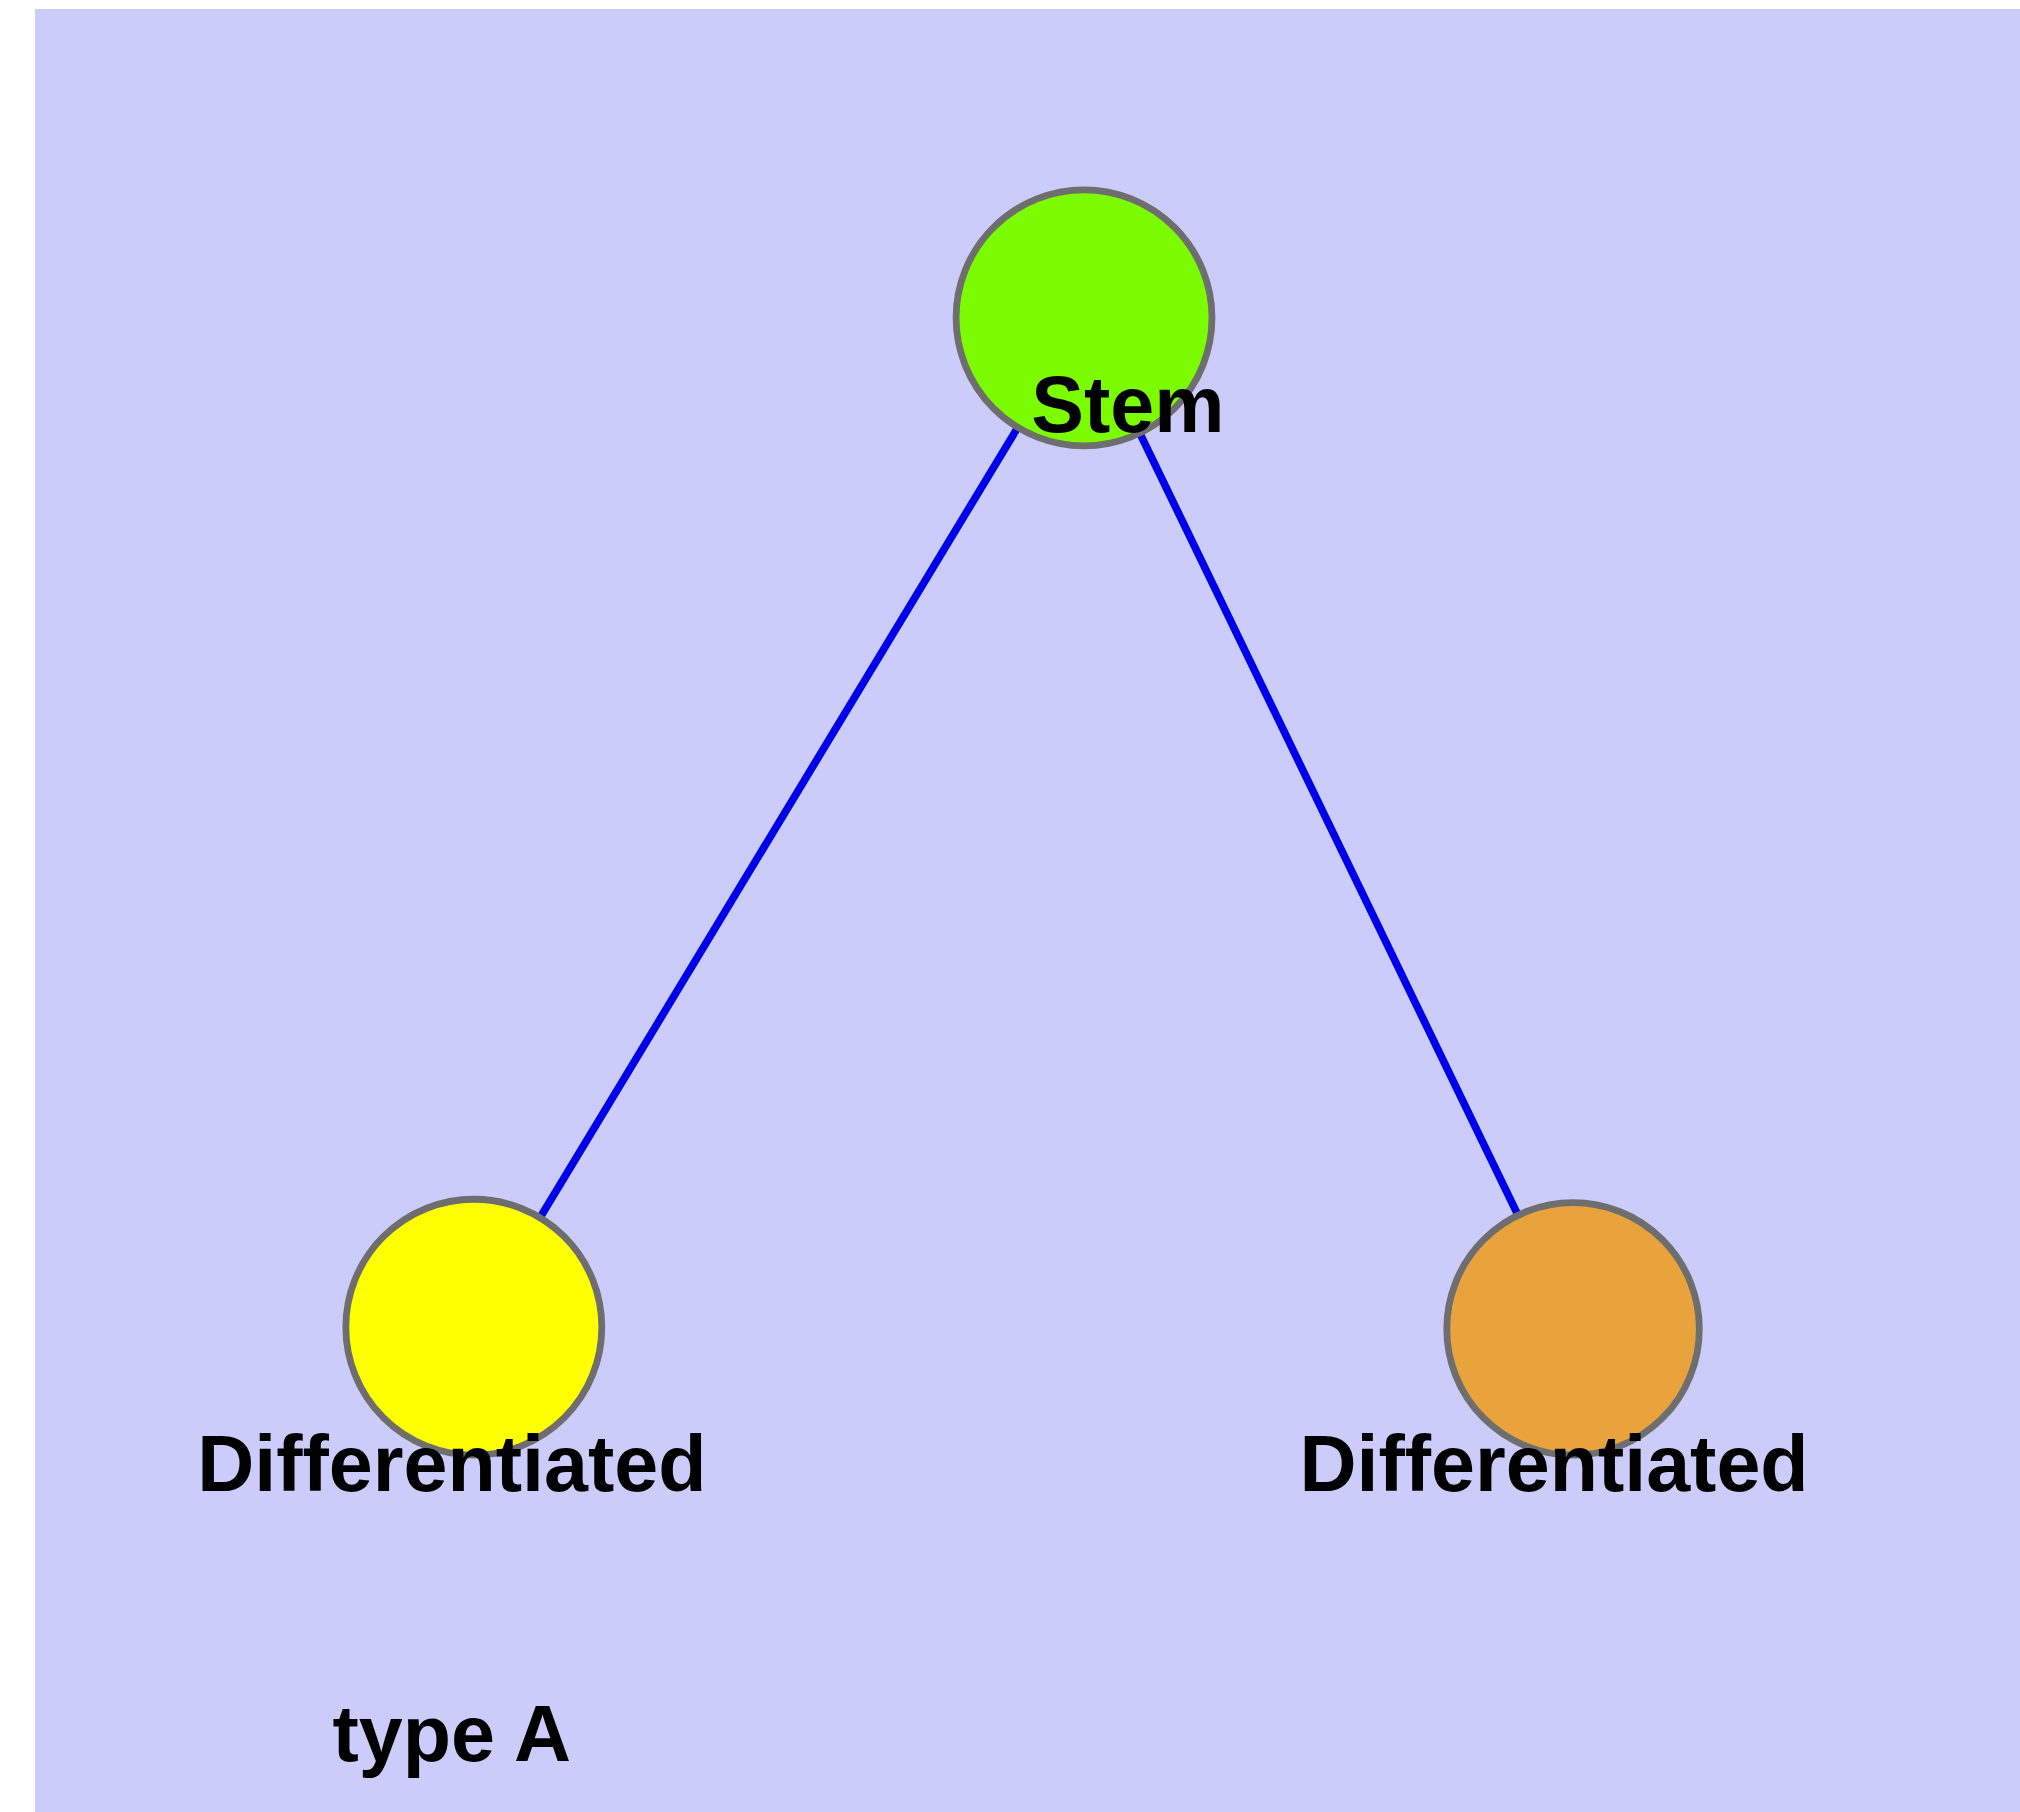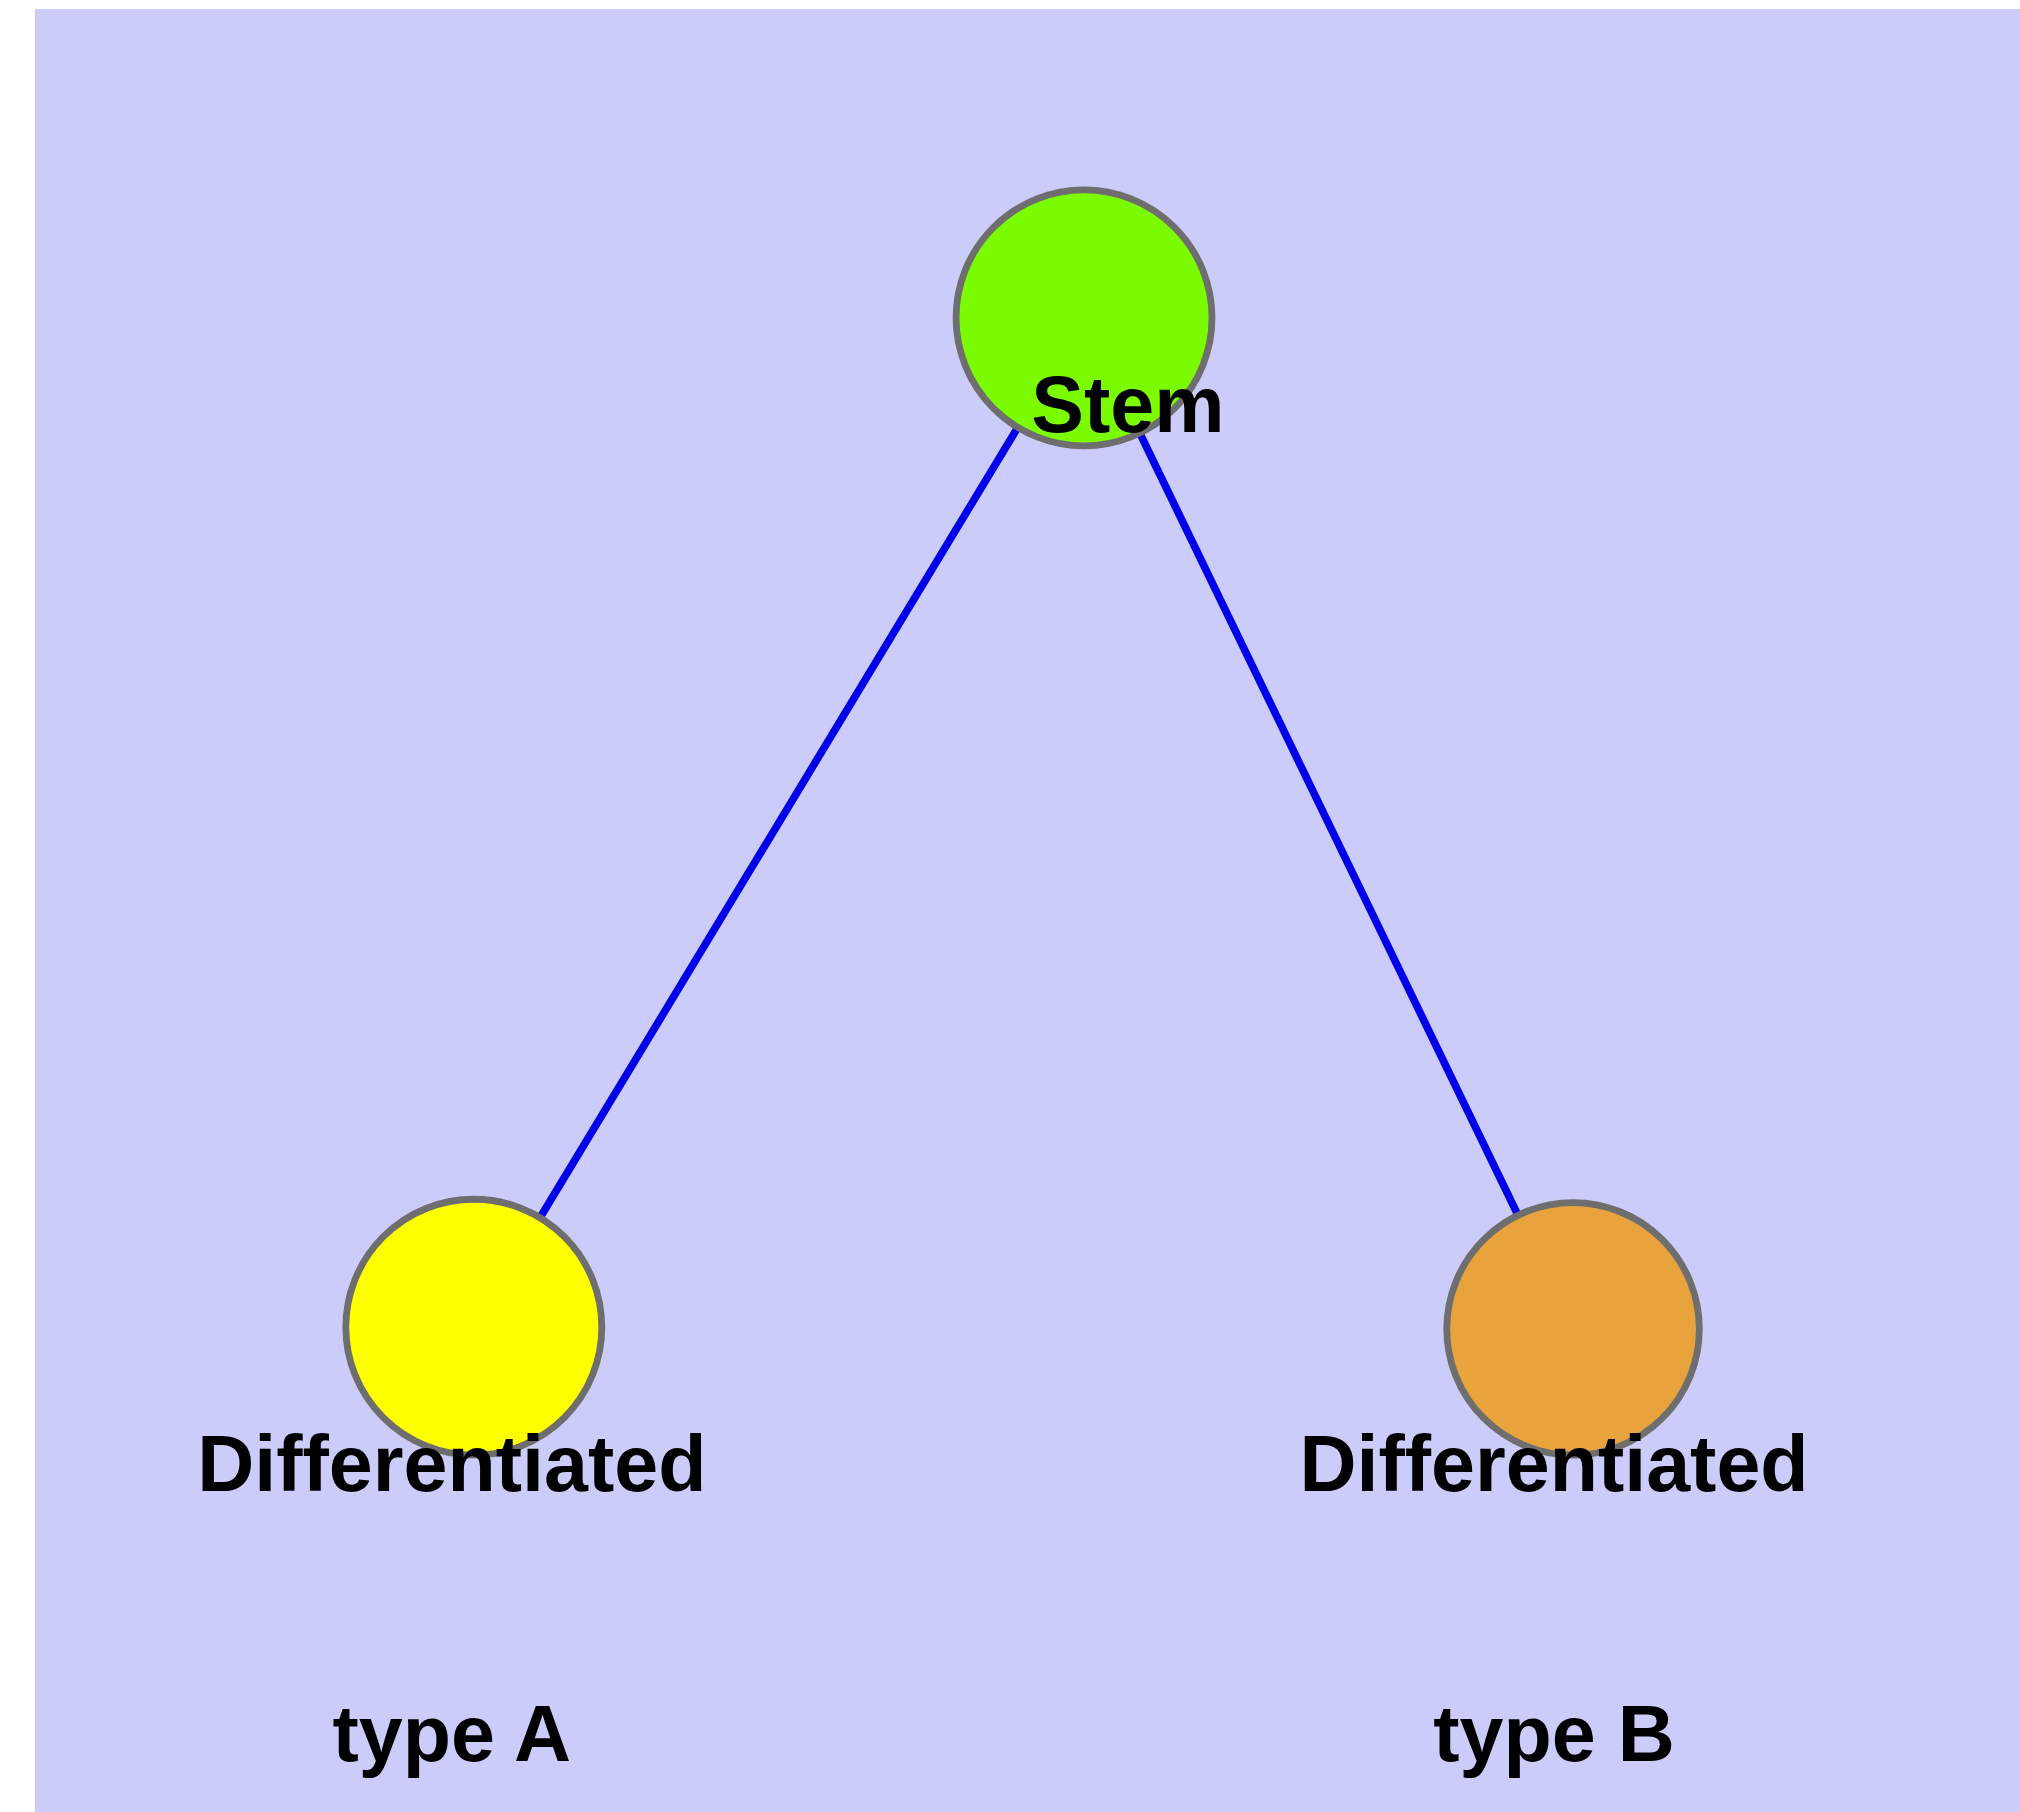--- a/index.html
+++ b/index.html
@@ -71,17 +71,16 @@
     <span>Stem</span>
   </div>
 
   <div class="node-label label-a" style="left:-4.2px; top:1239px; width:848px;">
     <div>Differentiated</div>
     <div>type A</div>
   </div>
 
   <div class="node-label label-b" style="left:1098px; top:1239px; width:848px;">
     <div>Differentiated</div>
-    <div>type B</div>
   </div>
 
 </div>
 
 
 </body></html>

